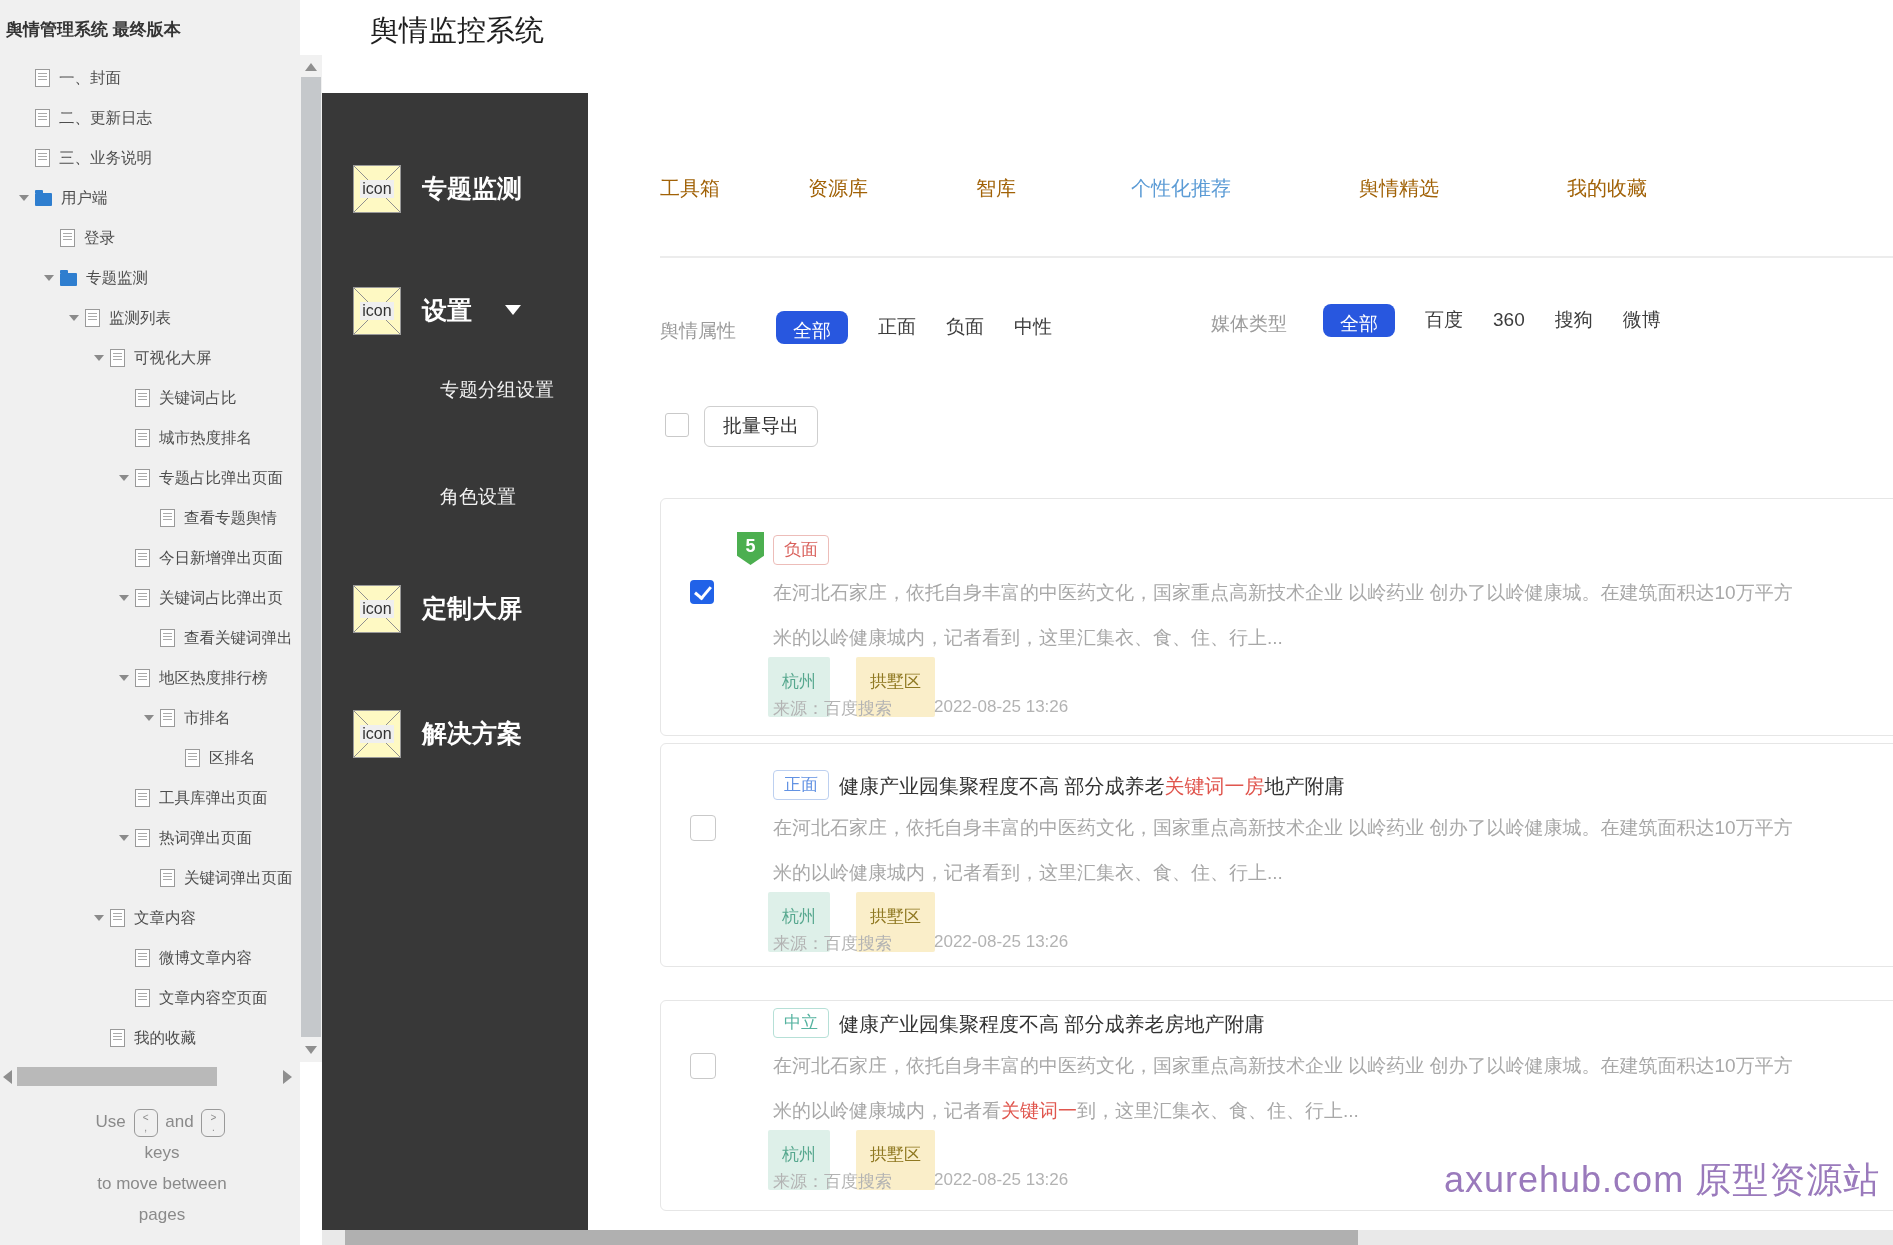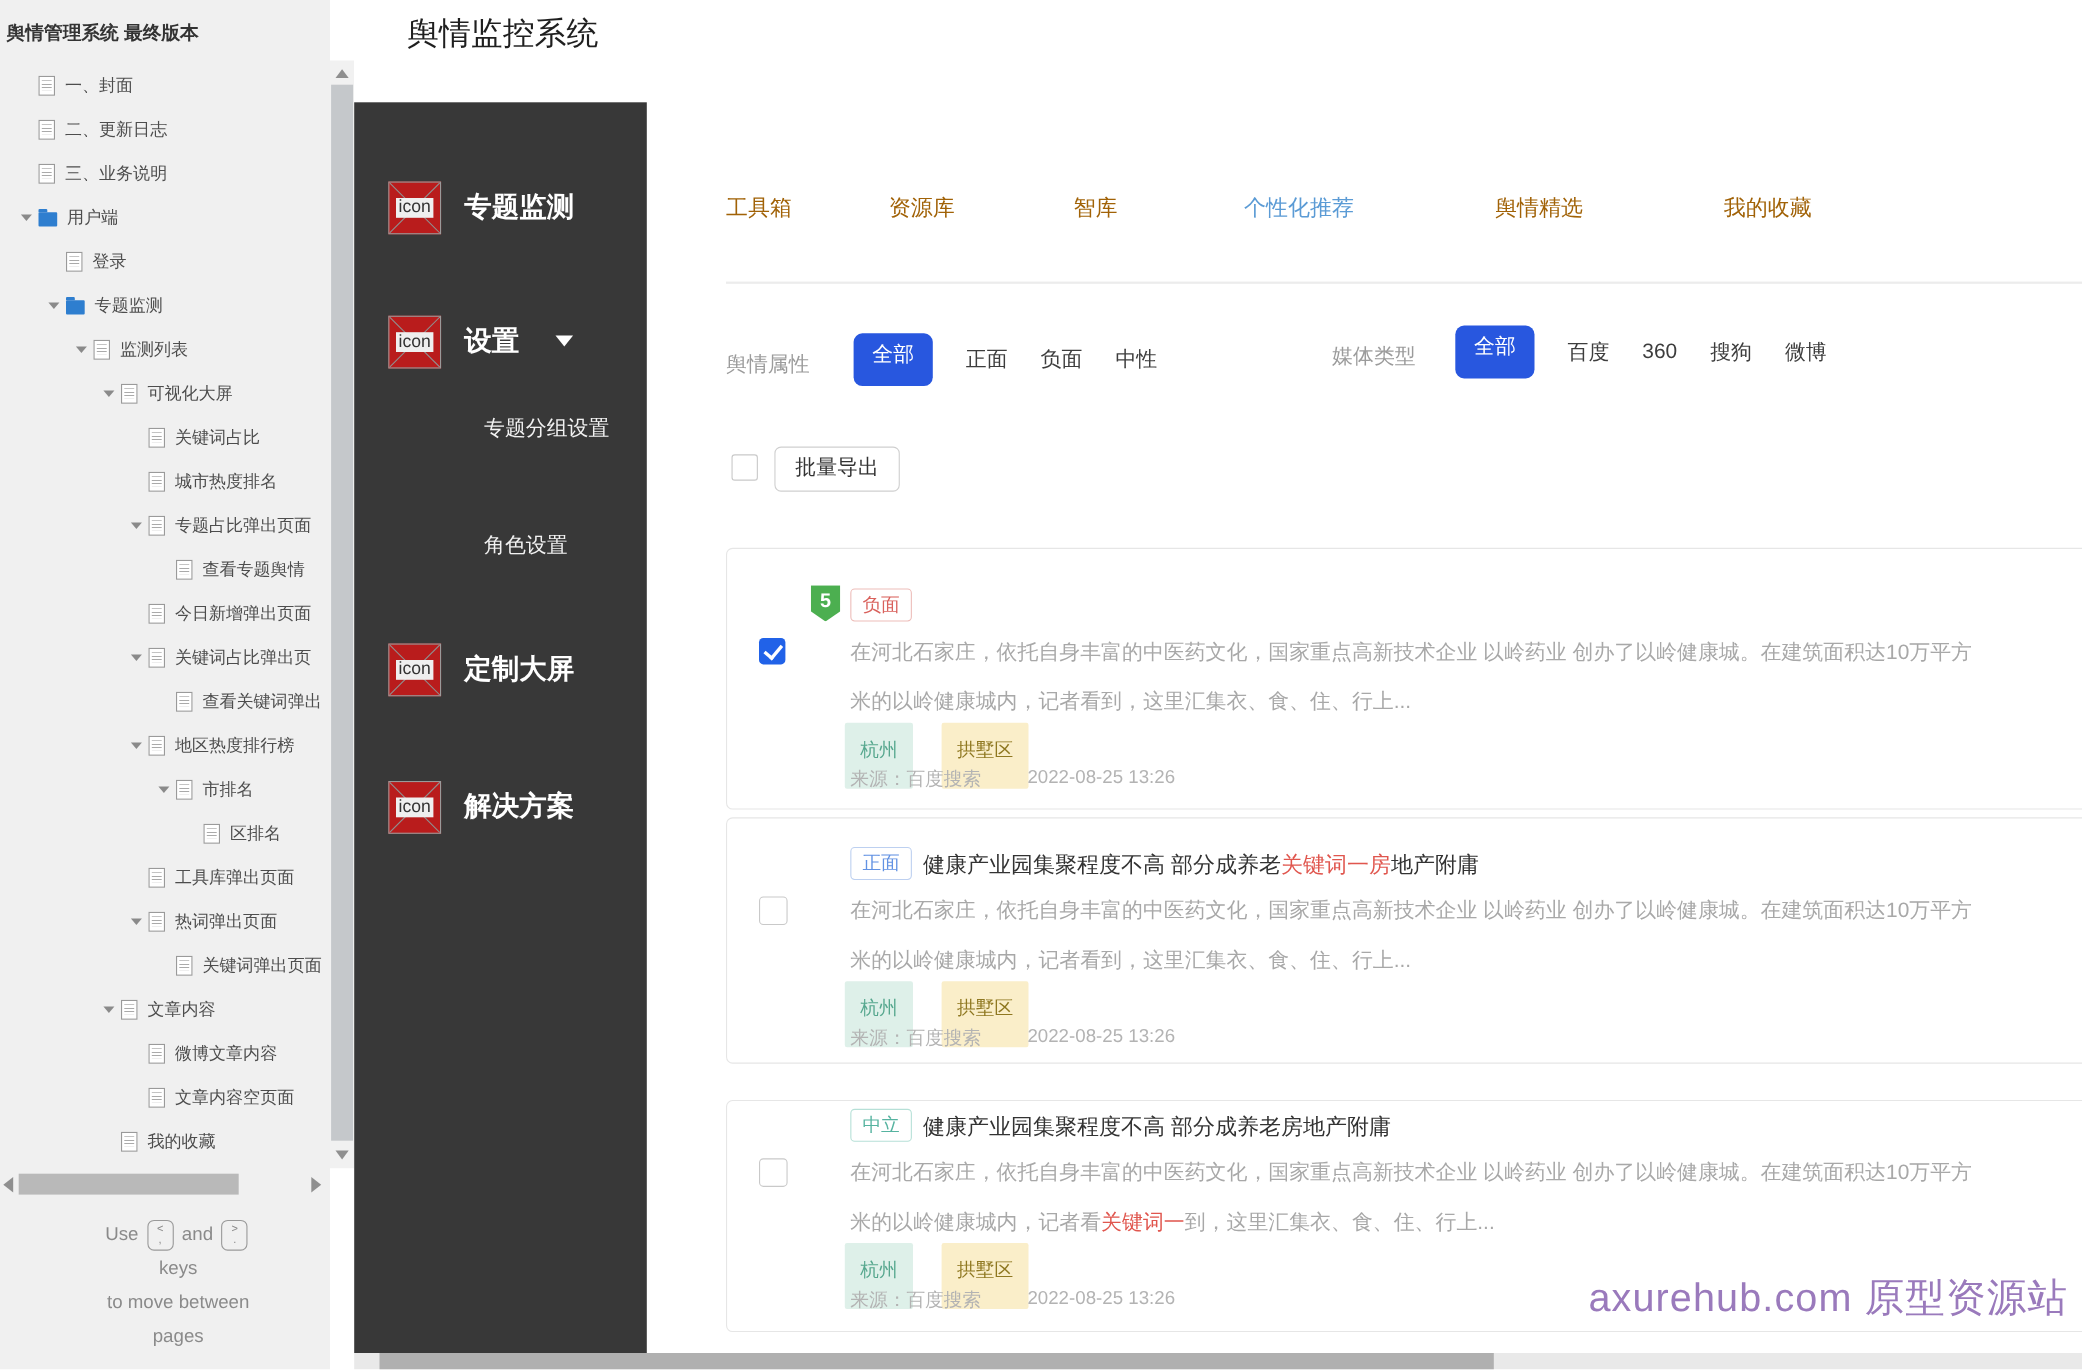--- a/index.html
+++ b/index.html
@@ -29,36 +29,36 @@
   
   #tree-vscroll{position:absolute;left:300px;top:55px;width:22px;height:1007px;background:#f1f1f1;}
   .vbar-up{position:absolute;left:5px;top:8px;width:0;height:0;border-left:6px solid transparent;border-right:6px solid transparent;border-bottom:8px solid #8f8f8f;}
   .vbar-down{position:absolute;left:5px;bottom:8px;width:0;height:0;border-left:6px solid transparent;border-right:6px solid transparent;border-top:8px solid #8f8f8f;}
   .vbar-thumb{position:absolute;left:1px;top:22px;width:20px;height:960px;background:#c5c8cb;}
   
   #app-header{position:absolute;left:322px;top:0;width:1571px;height:93px;background:#fff;}
   #app-header h1{position:absolute;left:48px;top:11px;margin:0;font-size:29px;font-weight:400;color:#1f1f1f;white-space:nowrap;}
   
   #dark-sidebar{position:absolute;left:322px;top:93px;width:266px;height:1137px;background:#383838;}
-  .side-icon{position:absolute;width:46px;height:46px;background:#b91c1c;border:1px solid #9a9a9a;
+  .side-icon{position:absolute;width:46px;height:46px;background:#fef9c3;border:1px solid #9a9a9a;
      display:flex;align-items:center;justify-content:center;}
   .side-icon svg{position:absolute;left:0;top:0;width:100%;height:100%;}
   .side-icon .ph-label{position:relative;font-size:16px;color:#333;background:#efefef;padding:0 2px;}
   .side-label-main{position:absolute;color:#fff;font-size:25px;font-weight:bold;line-height:46px;white-space:nowrap;cursor:pointer;}
   .side-label-sub{position:absolute;color:#f2f2f2;font-size:19px;line-height:20px;white-space:nowrap;cursor:pointer;}
   .caret-down{position:absolute;width:0;height:0;border-left:8px solid transparent;border-right:8px solid transparent;border-top:10px solid #fff;}
   
   .tab{position:absolute;top:175px;font-size:20px;color:#a16207;white-space:nowrap;cursor:pointer;}
   .tab.active{color:#5b9bd5;}
   .tabs-divider{position:absolute;left:660px;top:256px;width:1233px;height:2px;background:#ececec;}
   
   .filter-label{position:absolute;font-size:19px;color:#9b9b9b;white-space:nowrap;}
   .filter-options{position:absolute;display:flex;align-items:center;gap:30px;height:40px;}
   .filter-opt{font-size:19px;color:#3d3d3d;white-space:nowrap;cursor:pointer;}
-  .filter-opt.pill{background:#2857df;color:#fff;border-radius:8px;height:48px;line-height:40px;padding:0 17px;}
+  .filter-opt.pill{background:#2857df;color:#fff;border-radius:8px;height:33px;line-height:40px;padding:0 17px;}
   
   #batch-check{position:absolute;left:665px;top:413px;width:22px;height:22px;border:1px solid #c9c9c9;background:#fff;border-radius:3px;cursor:pointer;}
   #batch-btn{position:absolute;left:704px;top:406px;width:112px;height:39px;line-height:37px;text-align:center;
      border:1px solid #cfcfcf;border-radius:6px;font-size:19px;color:#333;background:#fff;cursor:pointer;}
   
   .card{position:absolute;left:660px;width:1290px;background:#fff;border:1px solid #e6e6e6;border-radius:6px;overflow:hidden;}
   .badge{position:absolute;left:76px;top:calc(var(--t) - 3px);width:27px;height:33px;background:#4caf50;
      clip-path:polygon(0 0,100% 0,100% 72%,50% 100%,0 72%);color:#fff;font-size:18px;font-weight:bold;text-align:center;line-height:28px;}
   .sent-tag{position:absolute;left:112px;top:var(--t);height:28px;line-height:28px;padding:0 10px;border-radius:4px;
      font-size:17px;border:1px solid;background:#fff;white-space:nowrap;}

